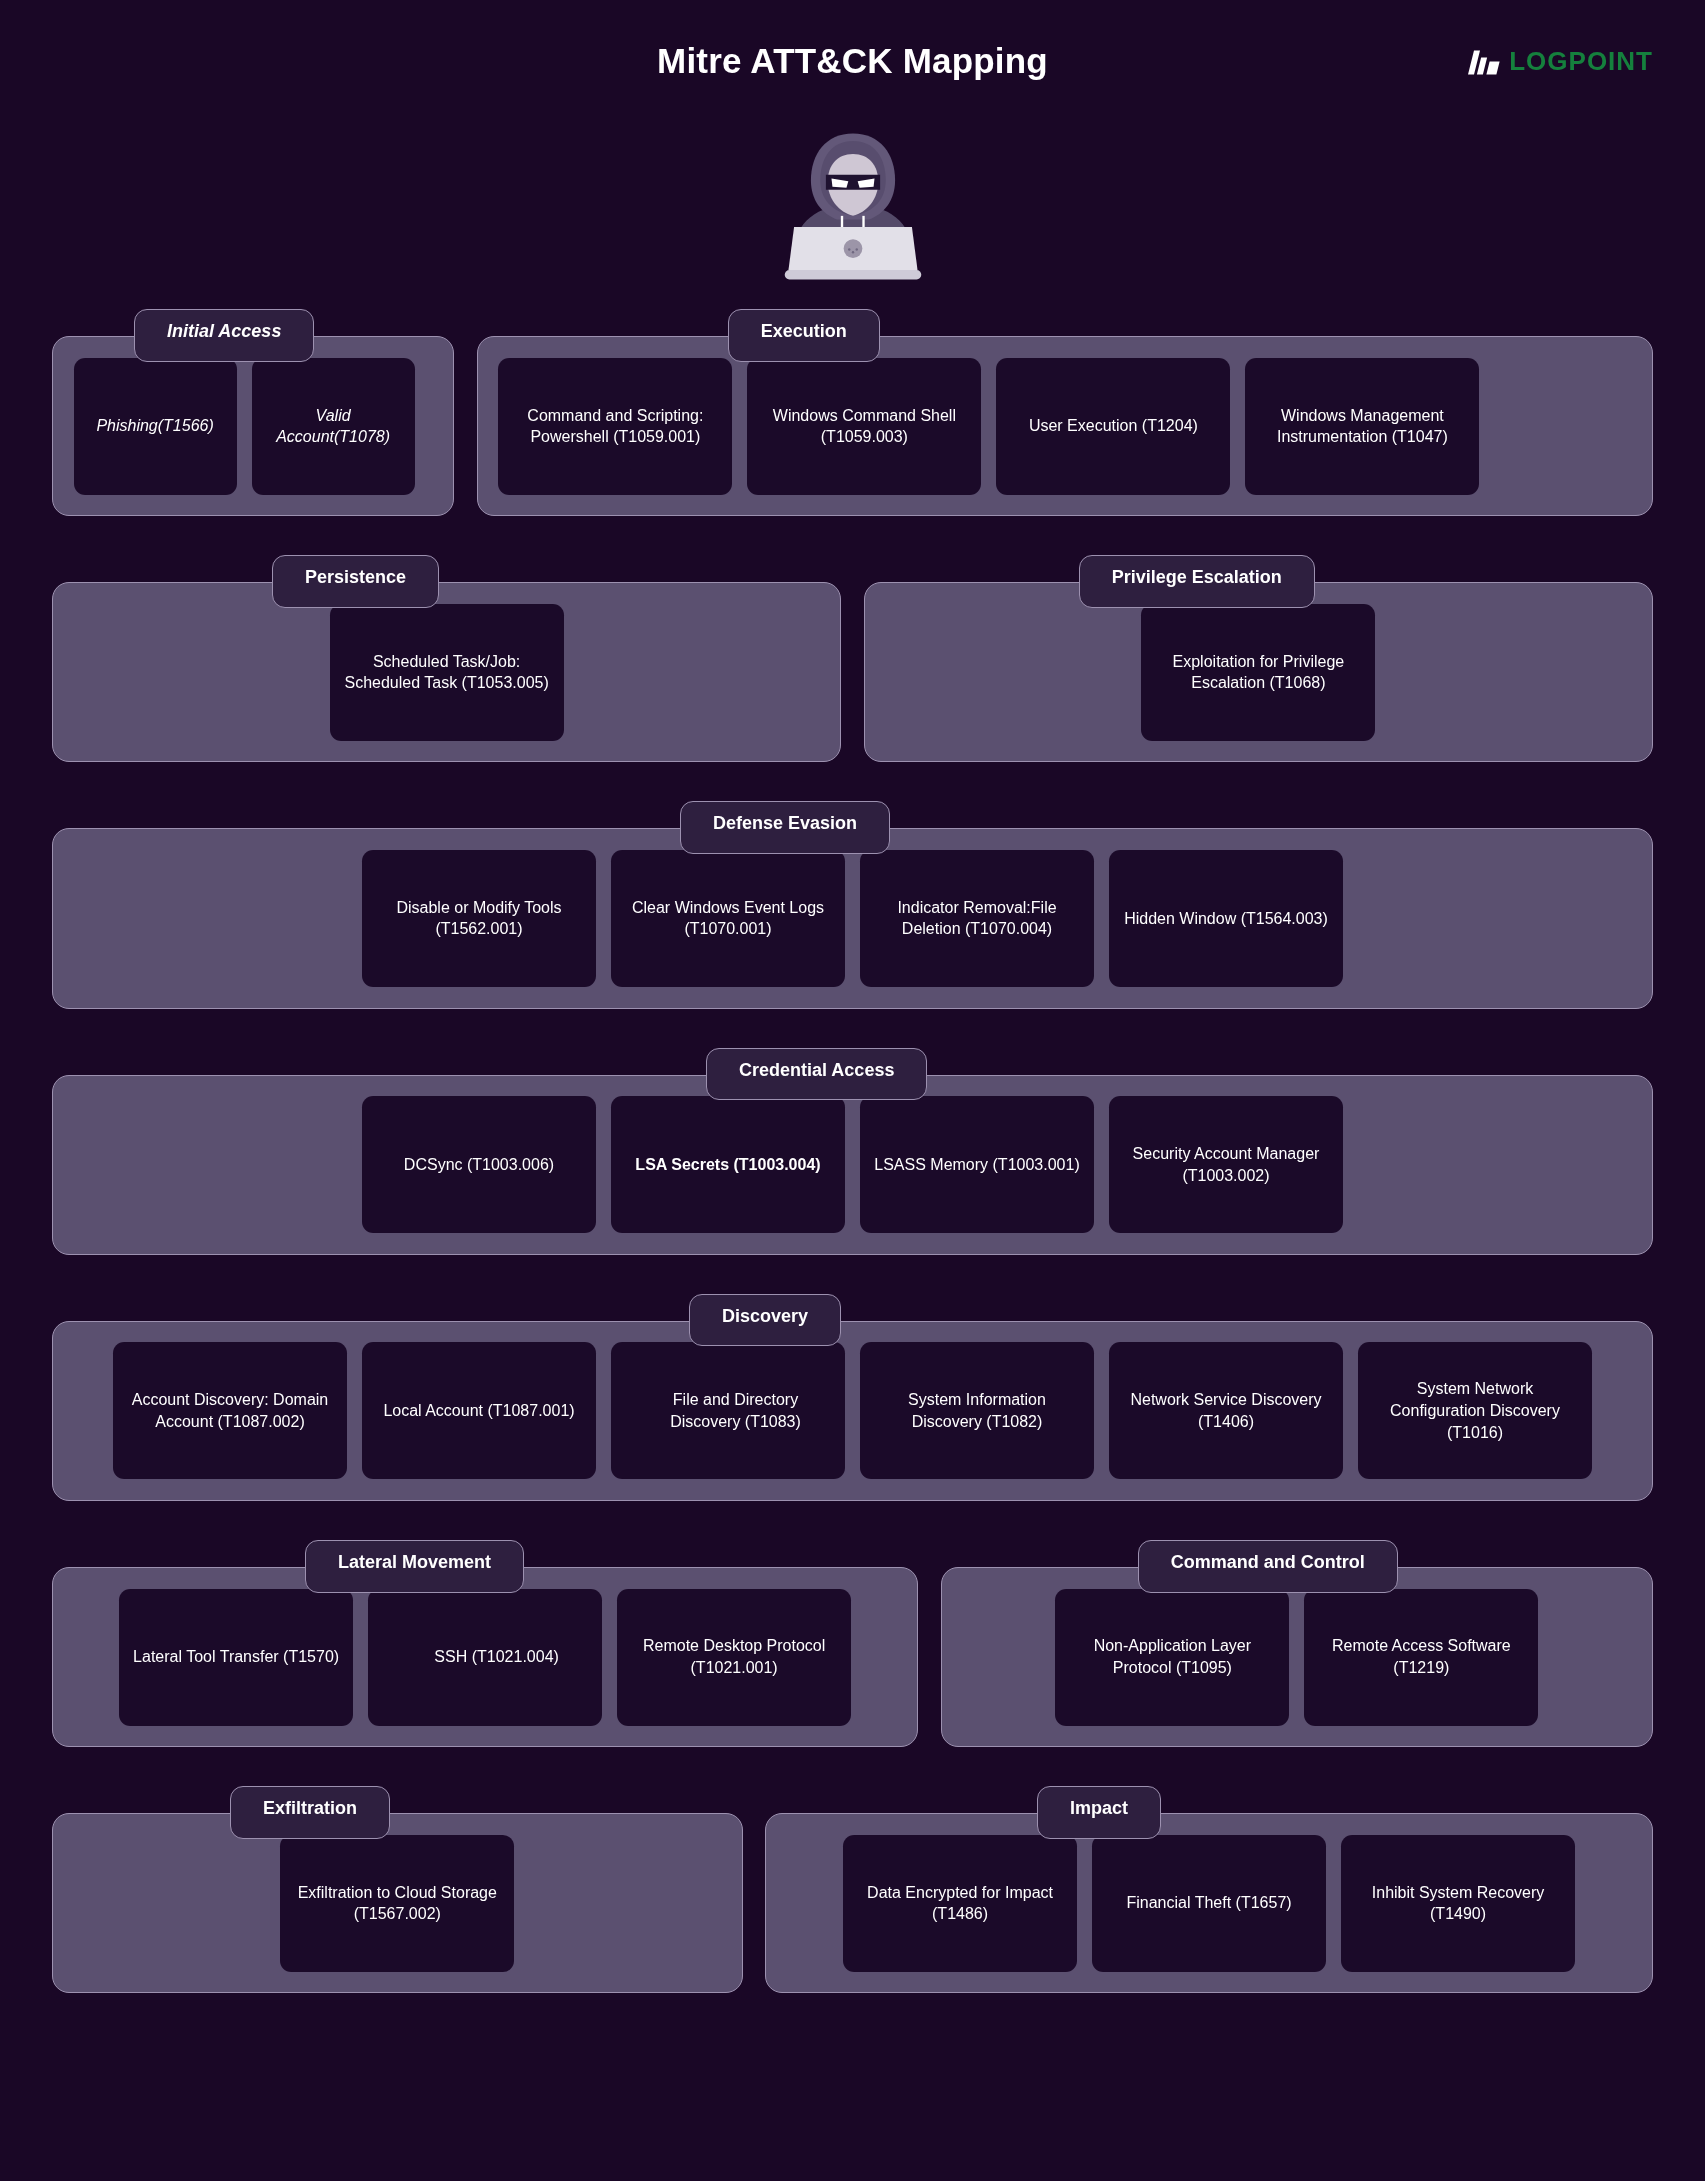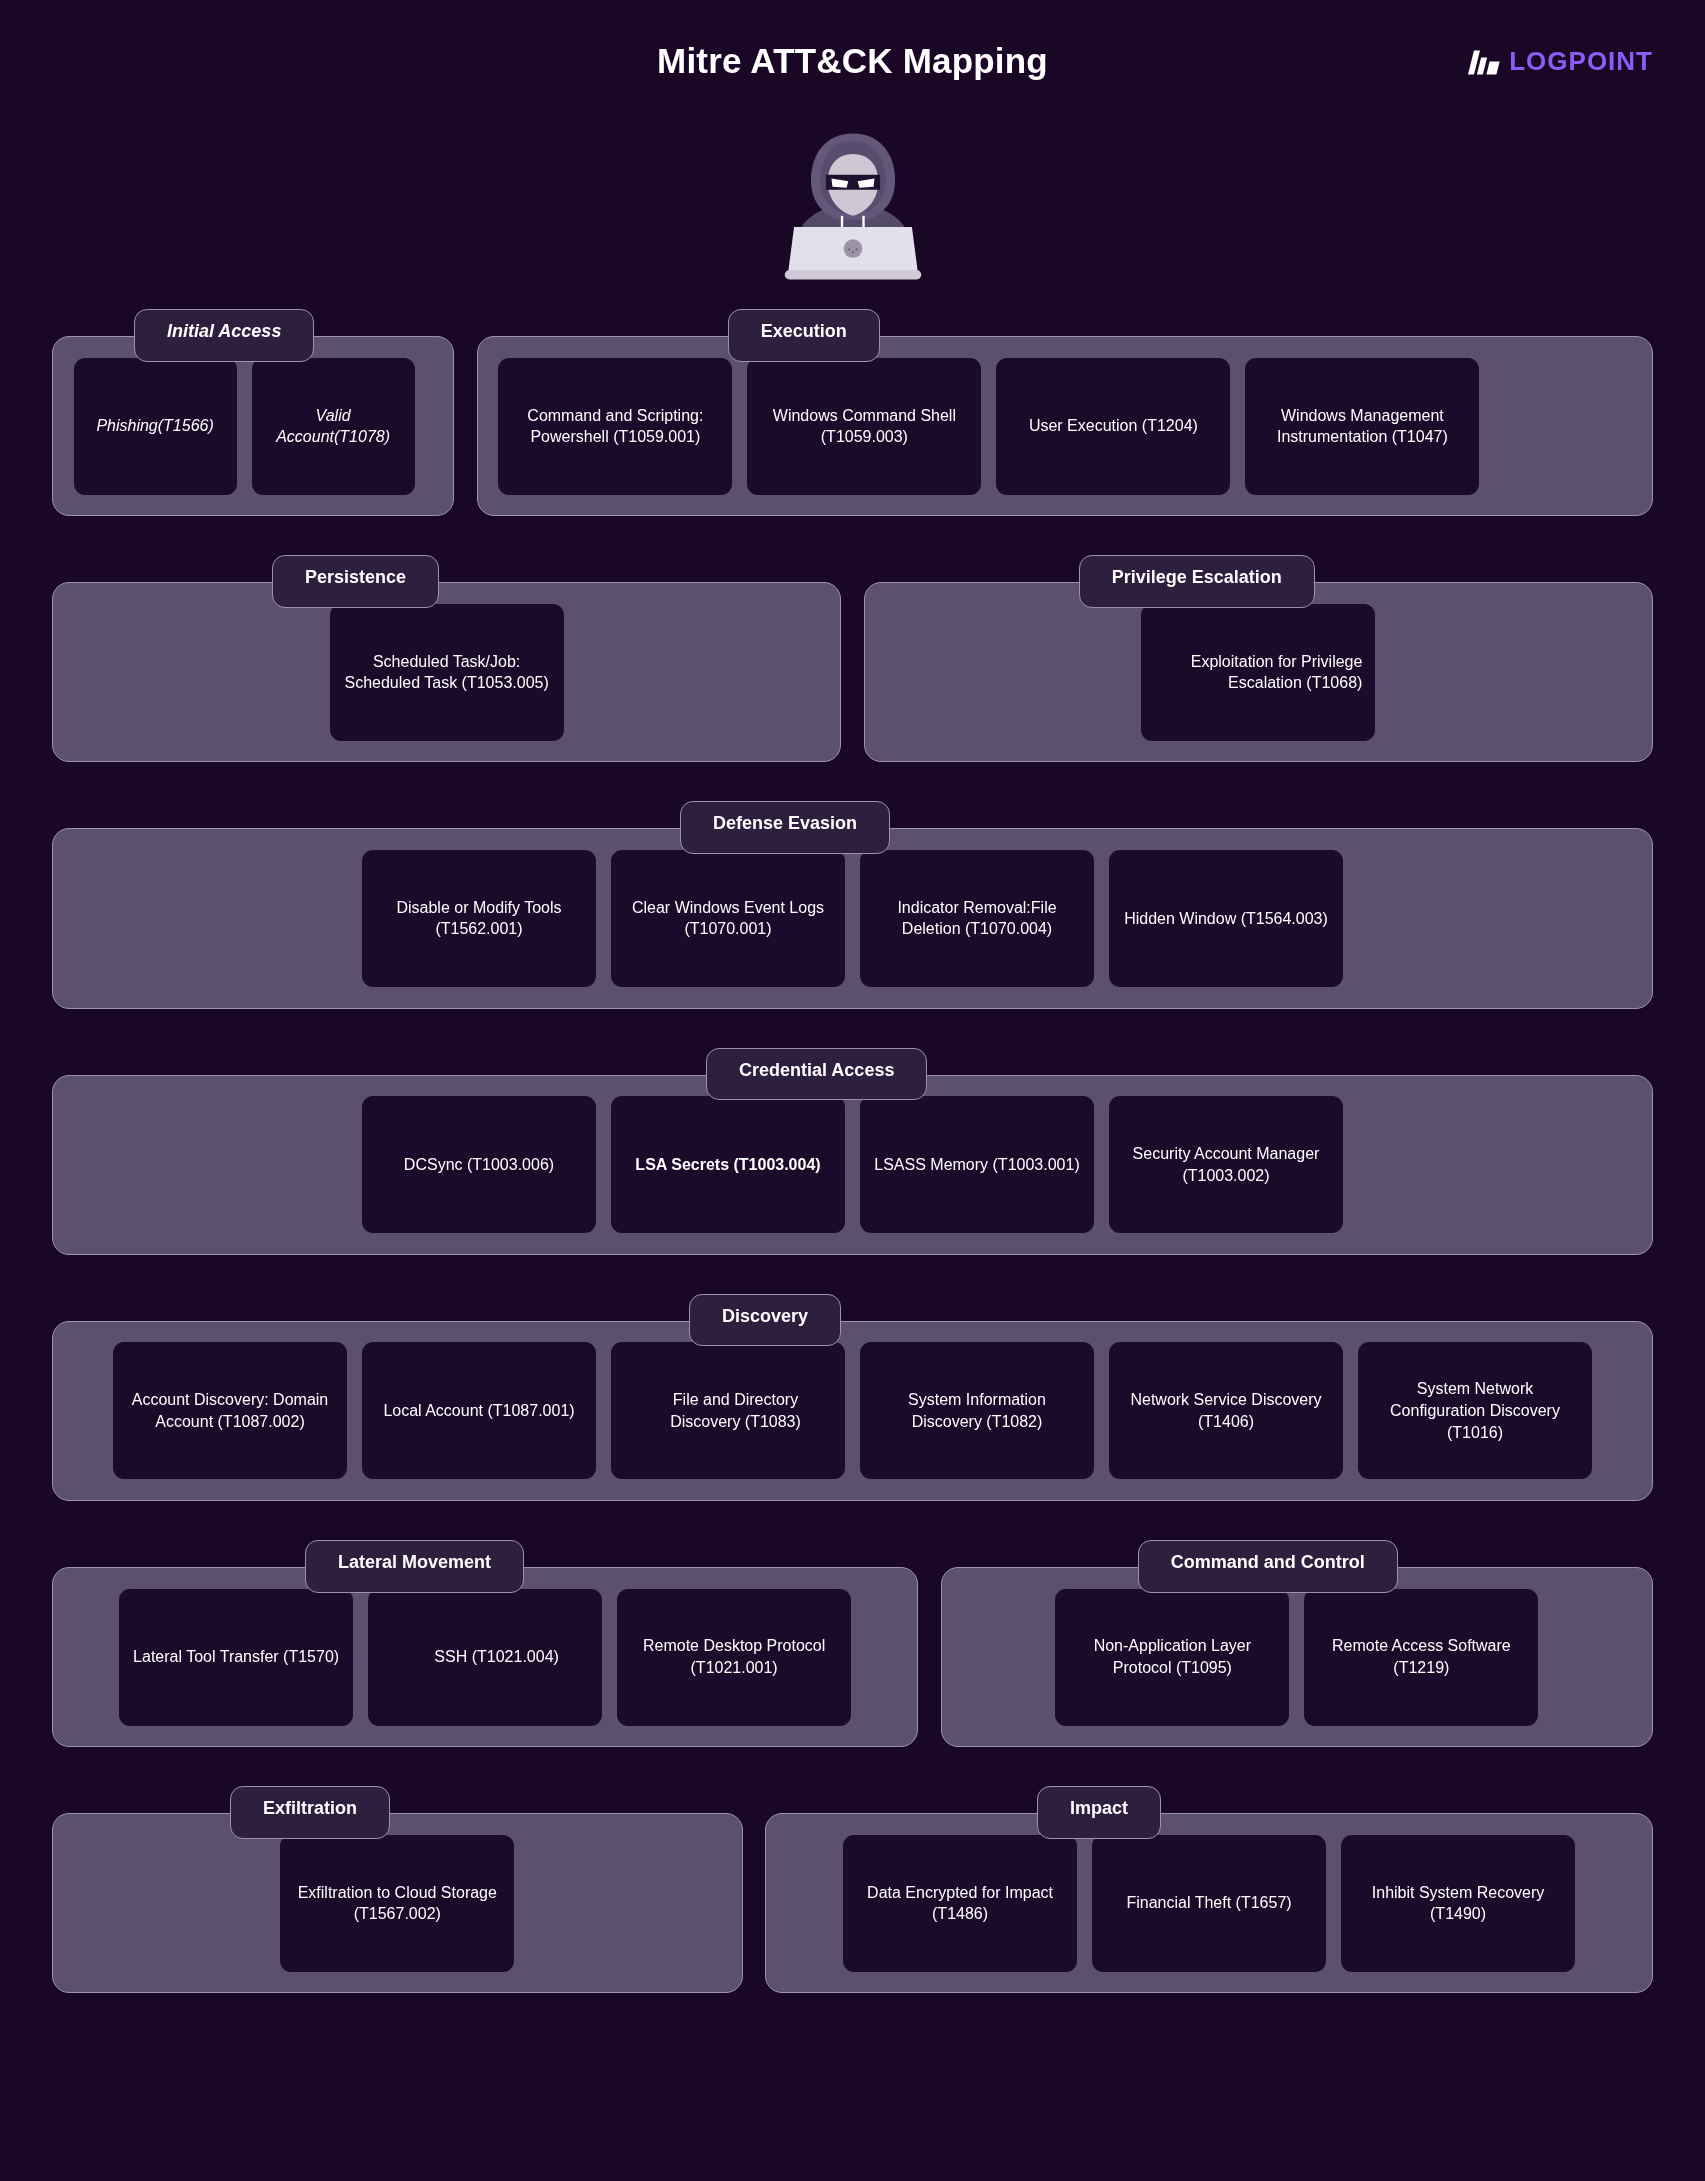--- a/index.html
+++ b/index.html
@@ -52,21 +52,21 @@
   }
   .logo-mark i {
     display: block;
     background: #ffffff;
     transform: skewX(-14deg);
   }
   .logo-mark i.b1 { width: 5.6px;  height: 24px; }
   .logo-mark i.b2 { width: 5.6px;  height: 17px; }
   .logo-mark i.b3 { width: 10.3px; height: 13px; }
   .logo-word {
-    color: #8b5cf6;
+    color: #15803d;
     font-size: 26px;
     font-weight: bold;
     letter-spacing: 1px;
   }
 
   
   .hero {
     position: relative;
     height: 187px;
   }
@@ -204,21 +204,21 @@
       <div class="row">
         <div class="tactic" style="flex: 820 0 0px;">
           <div class="tactic-pill" style="left: 220px;">Persistence</div>
           <div class="tactic-body center">
             <div class="technique" style="width: 234px; flex: 0 0 234px;">Scheduled Task/Job: Scheduled Task (T1053.005)</div>
           </div>
         </div>
         <div class="tactic" style="flex: 820 0 0px;">
           <div class="tactic-pill" style="left: 215px;">Privilege Escalation</div>
           <div class="tactic-body center">
-            <div class="technique" style="width: 234px; flex: 0 0 234px; text-align: right;">Exploitation for Privilege Escalation (T1068)</div>
+            <div class="technique" style="width: 234px; flex: 0 0 234px;">Exploitation for Privilege Escalation (T1068)</div>
           </div>
         </div>
       </div>
       <div class="row">
         <div class="tactic" style="flex: 1700 0 0px;">
           <div class="tactic-pill" style="left: 628px;">Defense Evasion</div>
           <div class="tactic-body center">
             <div class="technique" style="width: 234px; flex: 0 0 234px;">Disable or Modify Tools (T1562.001)</div>
             <div class="technique" style="width: 234px; flex: 0 0 234px;">Clear Windows Event Logs (T1070.001)</div>
             <div class="technique" style="width: 234px; flex: 0 0 234px;">Indicator Removal:File Deletion (T1070.004)</div>

